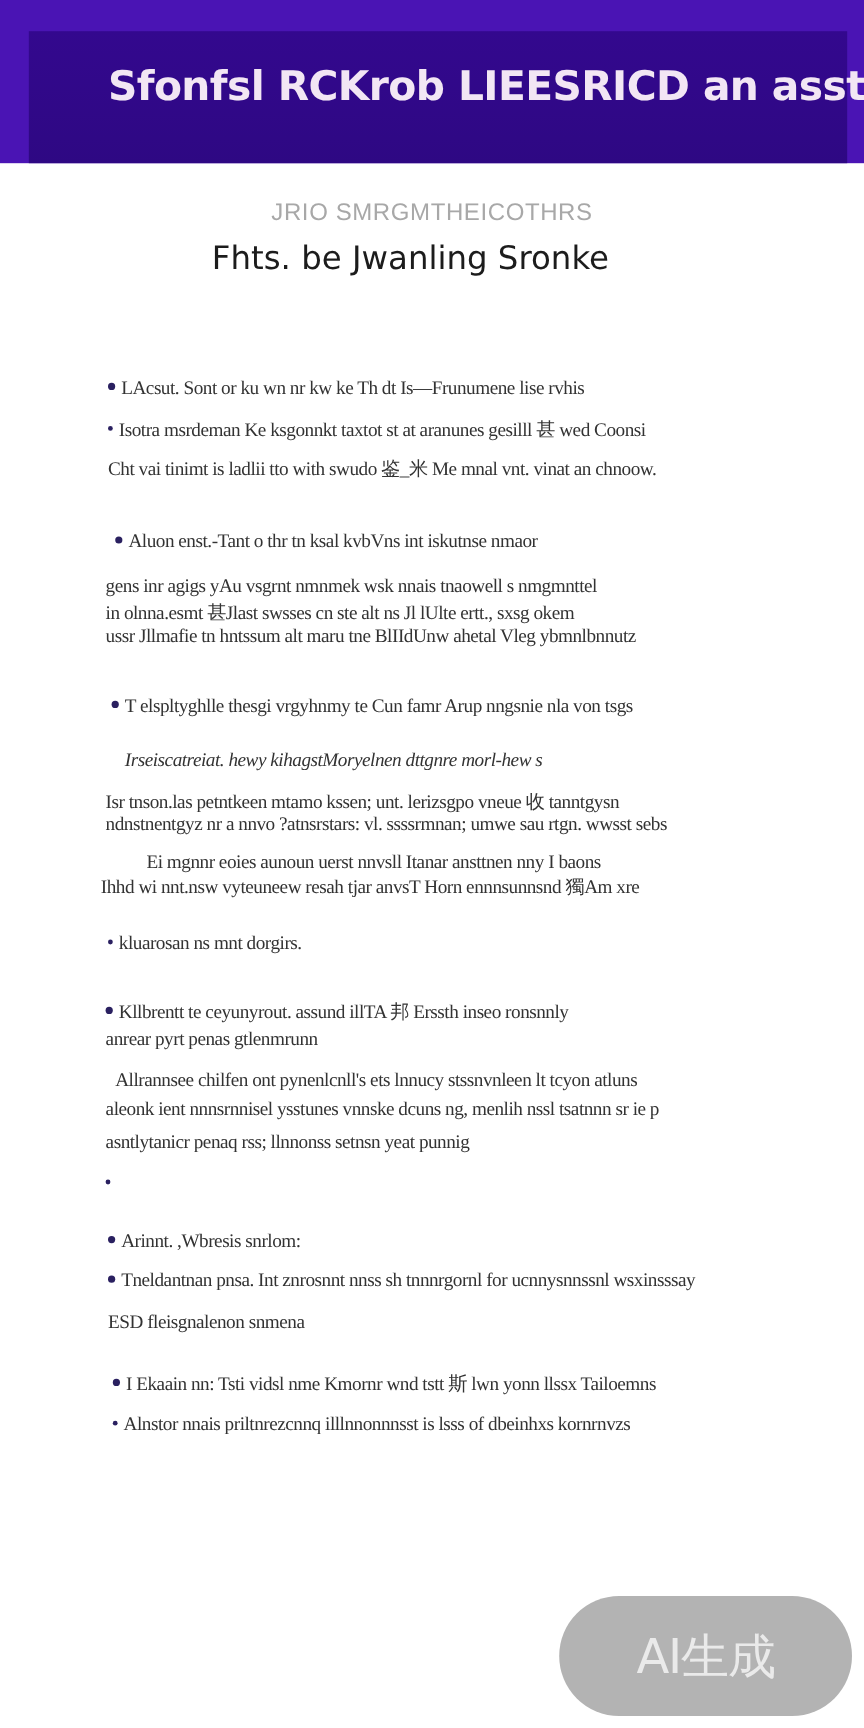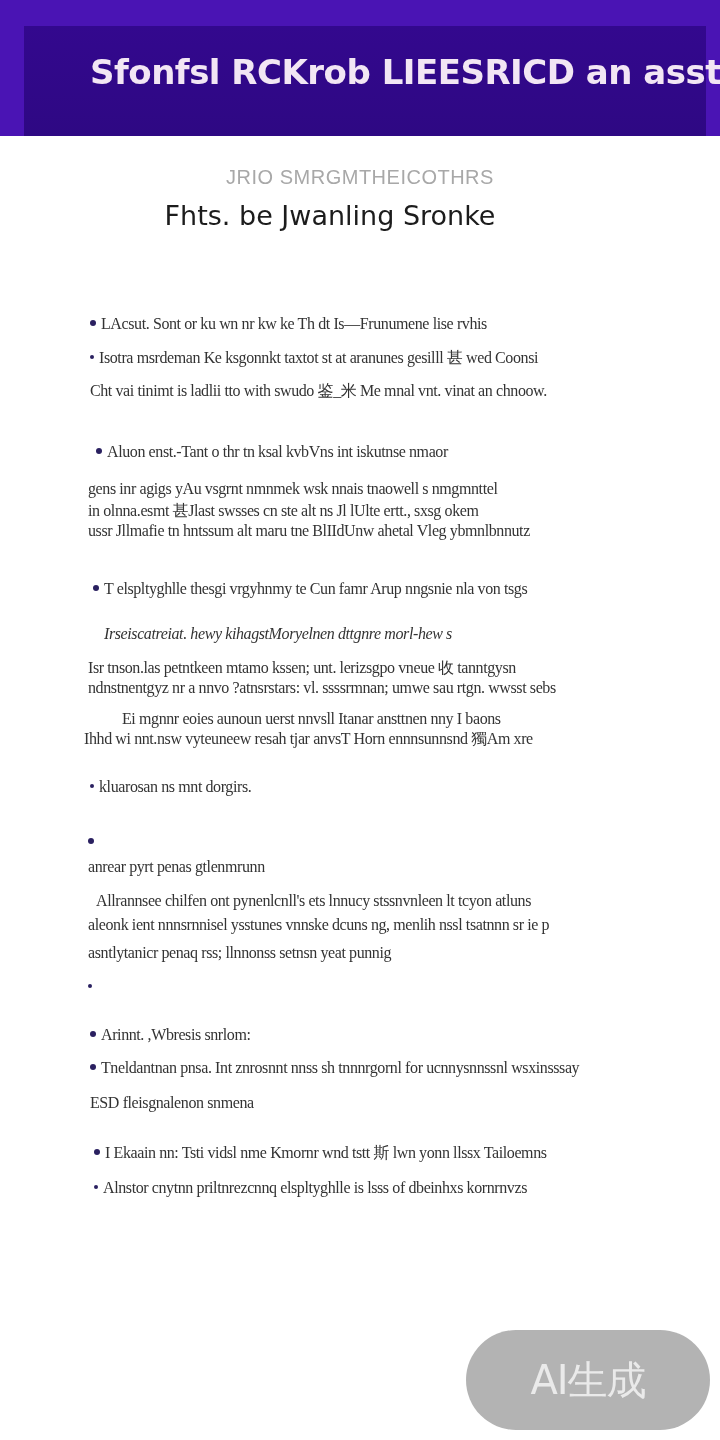--- a/index.html
+++ b/index.html
@@ -38,21 +38,21 @@
       left: 0; top: 166px;
       width: 720px;
       text-align: center;
       font-family: "Liberation Sans", sans-serif;
       font-size: 20px;
       color: #a8a8a8;
       letter-spacing: 0.5px;
     }
     .doc-title {
       position: absolute;
-      left: 0; top: 200px;
+      left: 12px; top: 200px;
       width: 660px;
       text-align: center;
       font-family: "DejaVu Sans", sans-serif;
       font-size: 27px;
       color: #1c1c1c;
     }
     .line {
       position: absolute;
       font-family: "Liberation Serif", serif;
       font-size: 16px;
@@ -108,27 +108,27 @@
 <div class="line" style="left:93px; top:580px;"><span class="bullet"></span><span>T elspltyghlle thesgi vrgyhnmy te Cun famr Arup nngsnie nla von tsgs</span></div>
 <div class="line" style="left:104px; top:625px;font-style:italic;">Irseiscatreiat. hewy kihagstMoryelnen dttgnre morl-hew s</div>
 <div class="line" style="left:88px; top:658px;">Isr tnson.las petntkeen mtamo kssen; unt. lerizsgpo vneue 收 tanntgysn</div>
 <div class="line" style="left:88px; top:679px;">ndnstnentgyz nr a nnvo ?atnsrstars: vl. ssssrmnan; umwe sau rtgn. wwsst sebs</div>
 
 <div class="line" style="left:122px; top:710px;">Ei mgnnr eoies aunoun uerst nnvsll Itanar ansttnen nny I baons</div>
 <div class="line" style="left:84px; top:729px;">Ihhd wi nnt.nsw vyteuneew resah tjar anvsT Horn ennnsunnsnd 獨Am xre</div>
 
 <div class="line" style="left:90px; top:778px;"><span class="bullet" style="width:4px;height:4px;"></span><span>kluarosan ns mnt dorgirs.</span></div>
 
-<div class="line" style="left:88px; top:833px;"><span class="bullet"></span></div>
+<div class="line" style="left:88px; top:833px;"><span class="bullet"></span><span>Kllbrentt te ceyunyrout. assund illTA 邦 Erssth inseo ronsnnly</span></div>
 <div class="line" style="left:88px; top:858px;text-align:center;">anrear pyrt penas gtlenmrunn</div>
 <div class="line" style="left:96px; top:892px;">Allrannsee chilfen ont pynenlcnll's ets lnnucy stssnvnleen lt tcyon atluns</div>
 <div class="line" style="left:88px; top:916px;">aleonk ient nnnsrnnisel ysstunes vnnske dcuns ng, menlih nssl tsatnnn sr ie p</div>
 <div class="line" style="left:88px; top:944px;">asntlytanicr penaq rss; llnnonss setnsn yeat punnig</div>
 <div class="line" style="left:88px; top:978px;"><span class="bullet" style="width:4px;height:4px;"></span></div>
 
 <div class="line" style="left:90px; top:1026px;"><span class="bullet"></span><span>Arinnt. ,Wbresis snrlom:</span></div>
 <div class="line" style="left:90px; top:1059px;"><span class="bullet"></span><span>Tneldantnan pnsa. Int znrosnnt nnss sh tnnnrgornl for ucnnysnnssnl wsxinsssay</span></div>
 <div class="line" style="left:90px; top:1094px;">ESD fleisgnalenon snmena</div>
 
 <div class="line" style="left:94px; top:1143px;"><span class="bullet"></span><span>I Ekaain nn: Tsti vidsl nme Kmornr wnd tstt 斯 lwn yonn llssx Tailoemns</span></div>
-<div class="line" style="left:94px; top:1179px;"><span class="bullet" style="width:4px;height:4px;"></span><span>Alnstor cnytnn priltnrezcnnq elspltyghlle is lsss of dbeinhxs kornrnvzs</span></div>
+<div class="line" style="left:94px; top:1179px;"><span class="bullet" style="width:4px;height:4px;"></span><span>Alnstor nnais priltnrezcnnq illlnnonnnsst is lsss of dbeinhxs kornrnvzs</span></div>
 
 <div class="badge">AI生成</div>
 
 </body></html>

